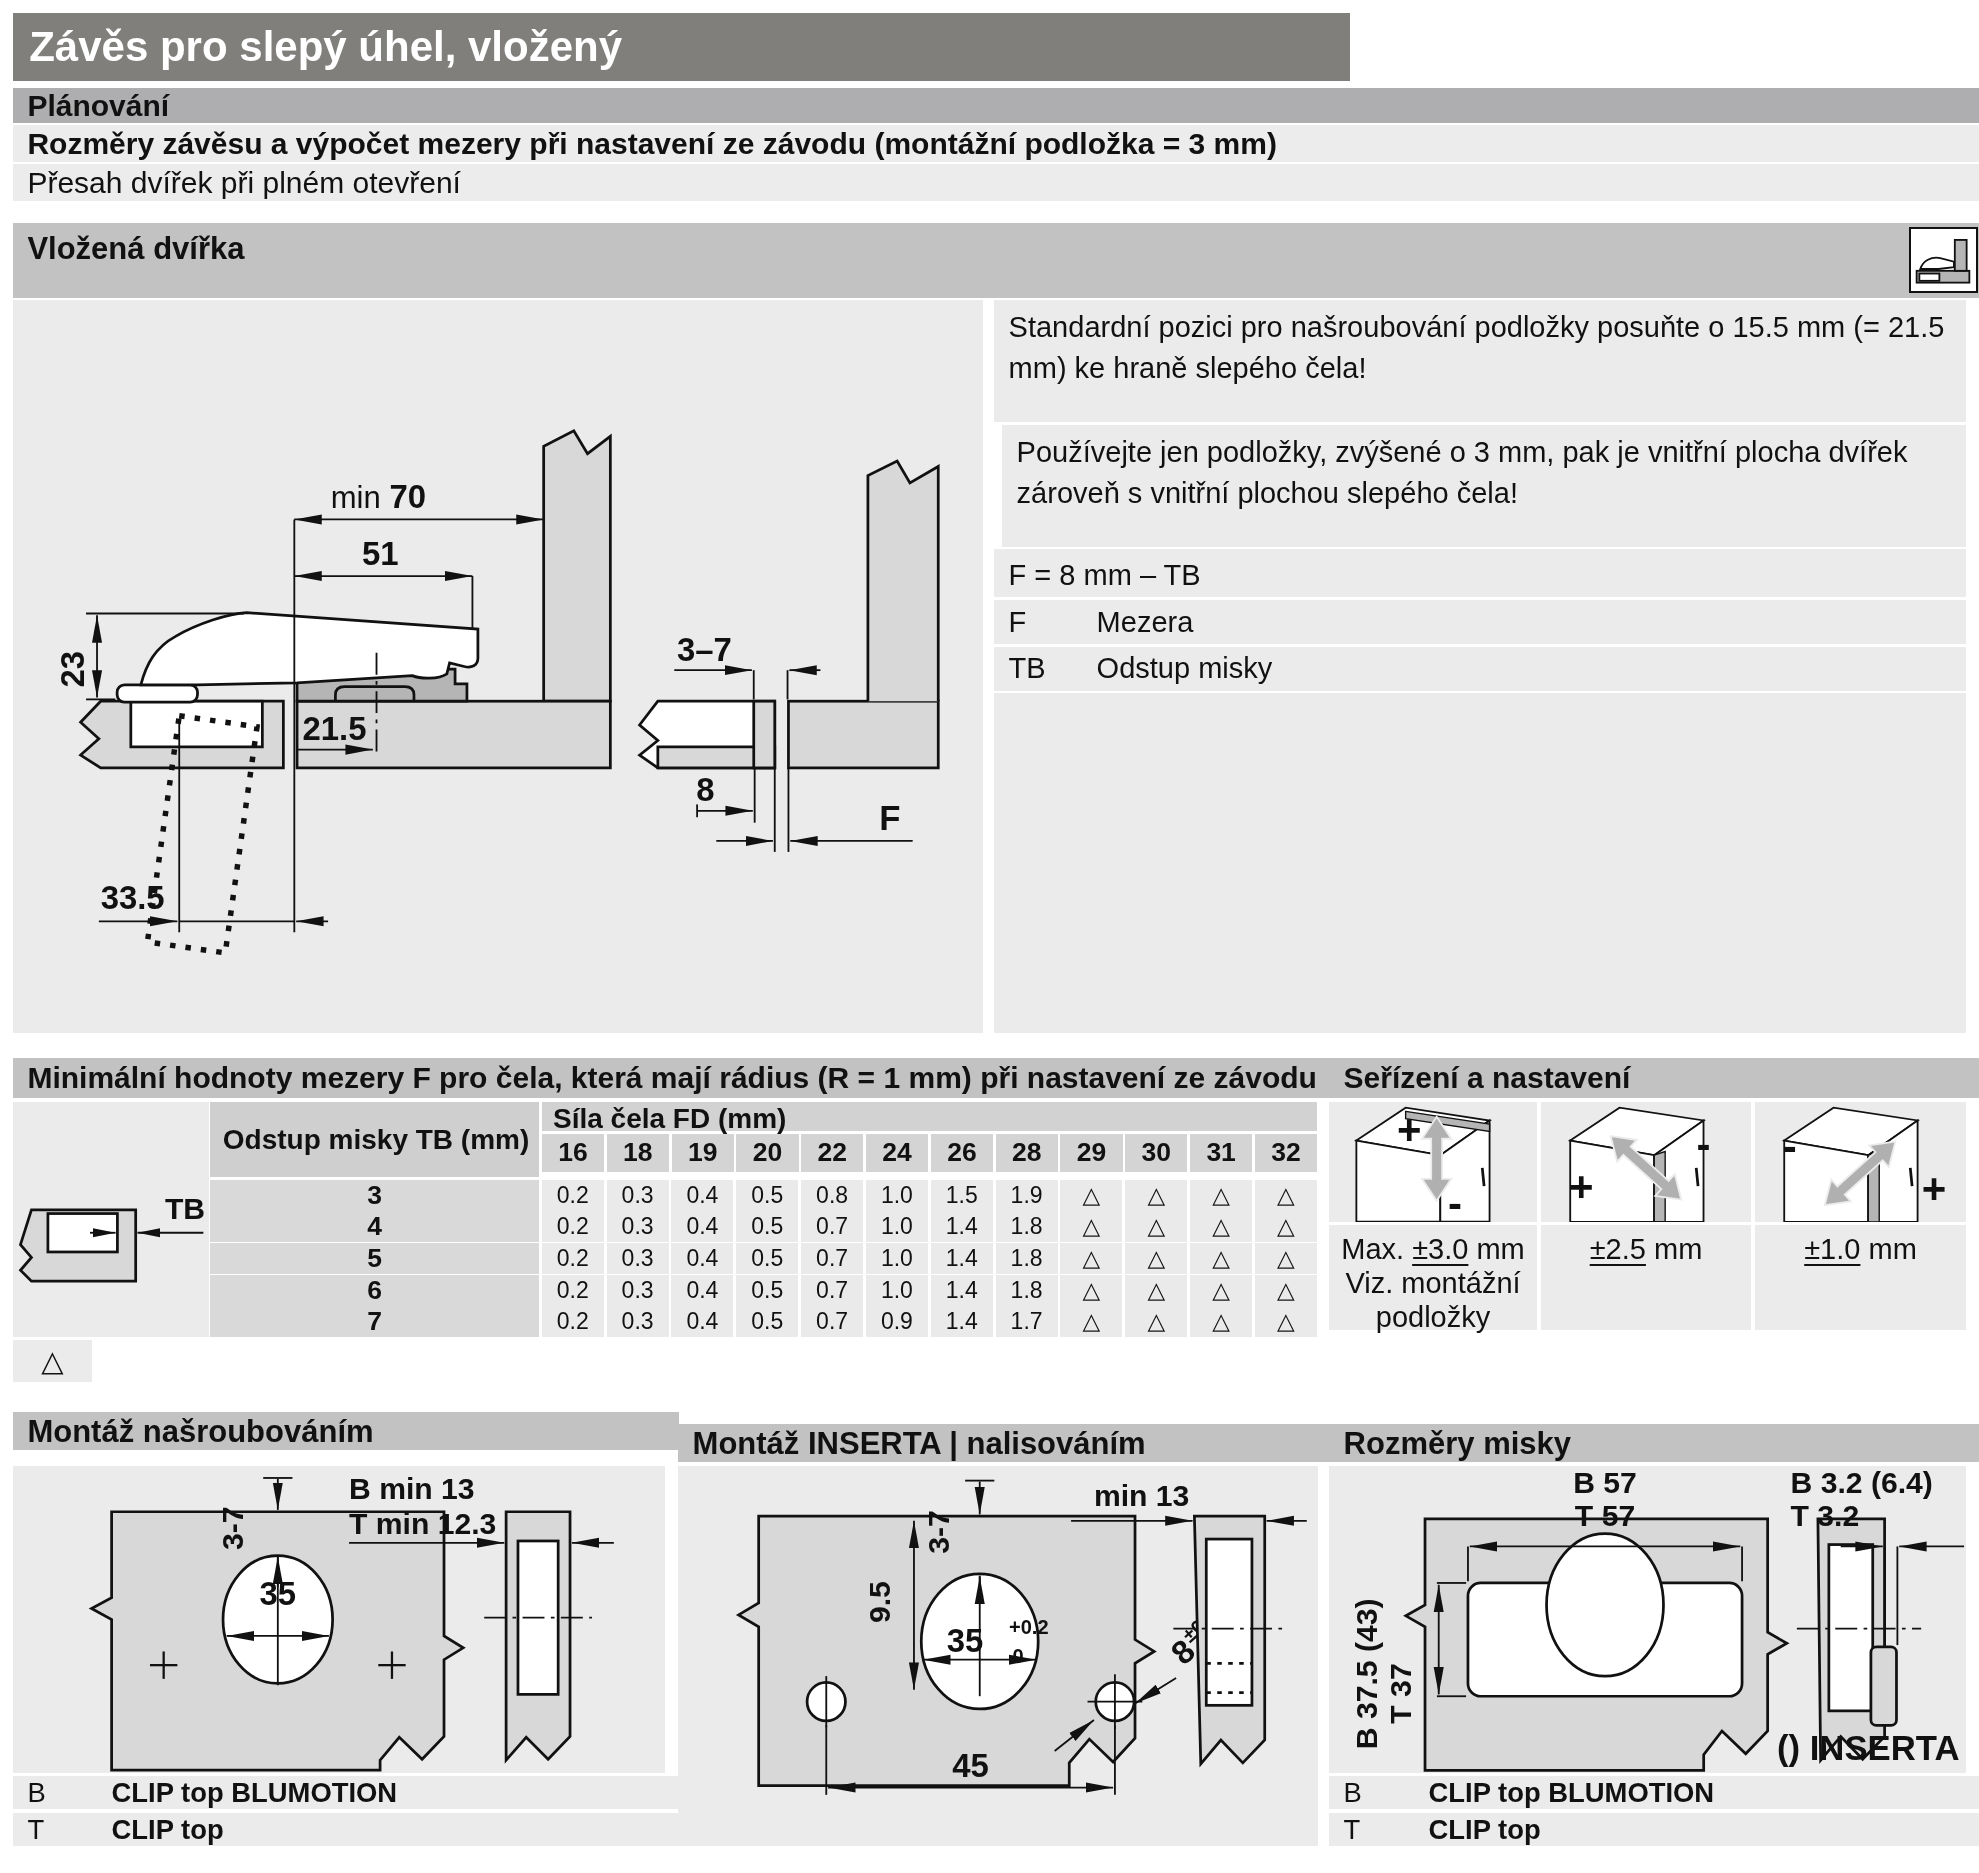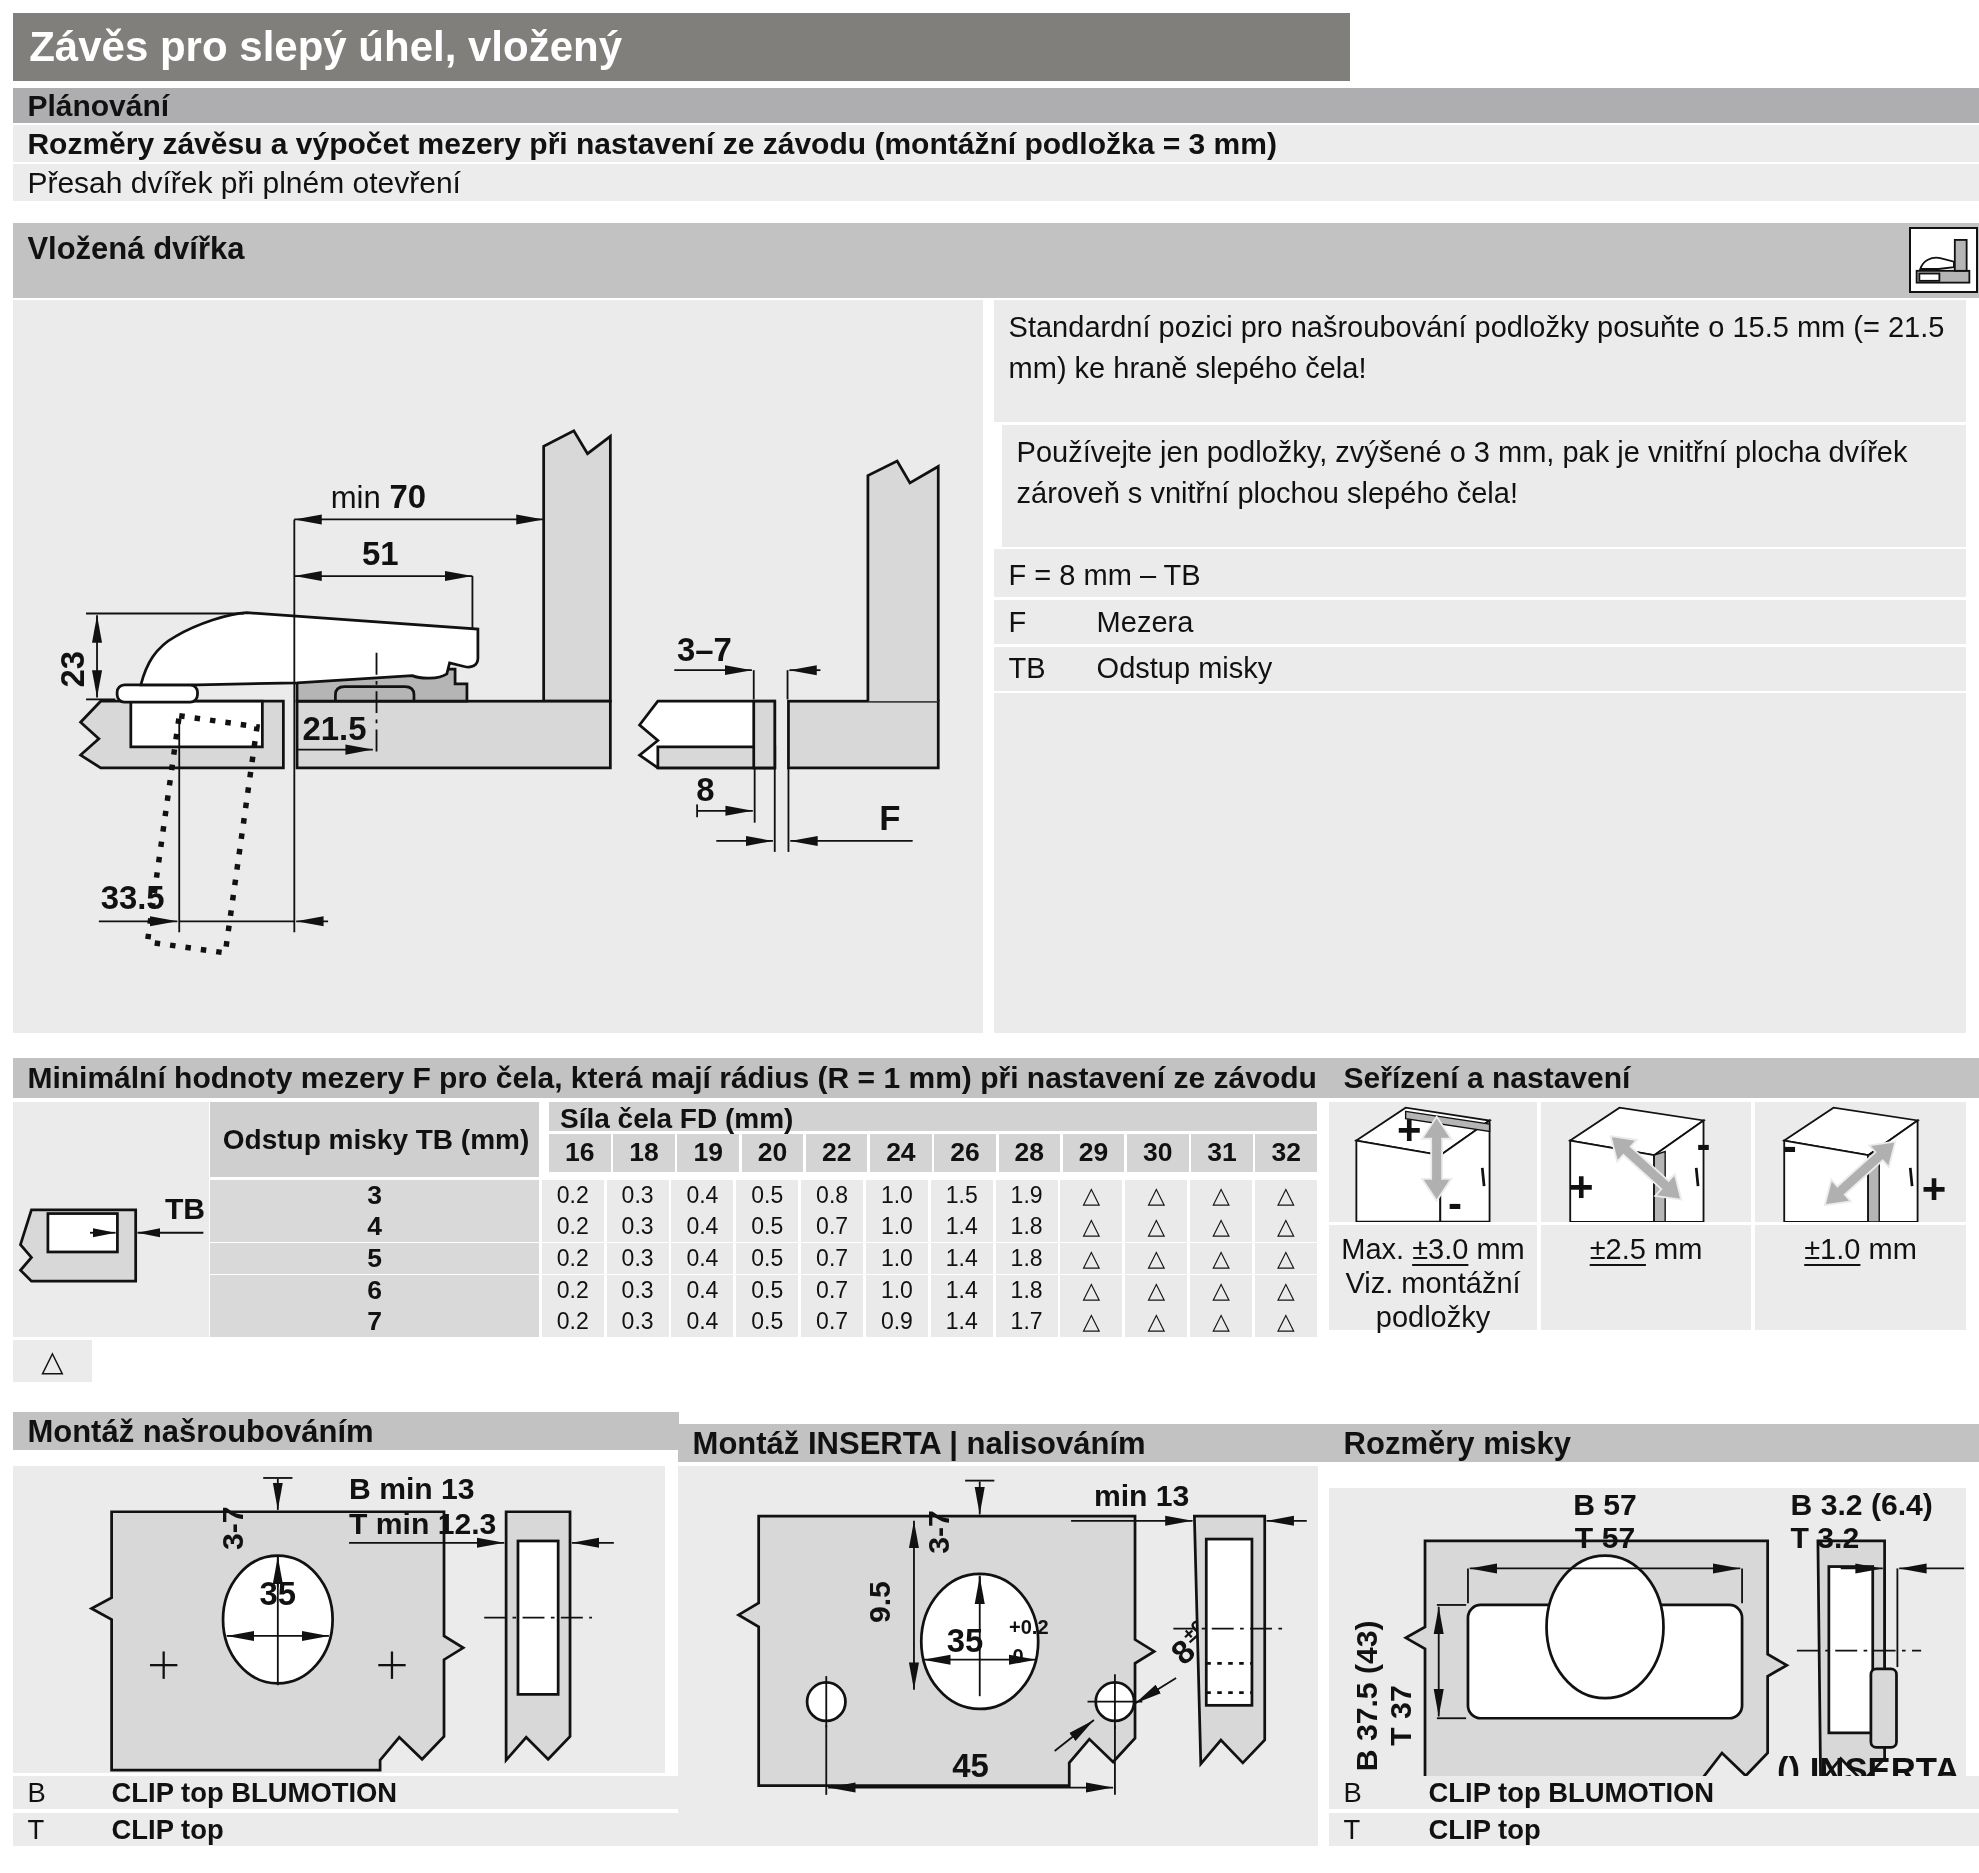--- a/index.html
+++ b/index.html
@@ -148,21 +148,21 @@
       <g transform="translate(4,118)">
         <path d="M16,0 H130 V78 H16 L4,66 L16,52 L4,38 Z" fill="#d8d8d8" stroke="#111" stroke-width="3"></path>
         <rect x="34" y="4" width="76" height="42" fill="#fff" stroke="#111" stroke-width="3"></rect>
         <line x1="80" y1="25" x2="108" y2="25" stroke="#111" stroke-width="2" marker-end="url(#ah2)"></line>
         <line x1="204" y1="25" x2="132" y2="25" stroke="#111" stroke-width="2" marker-end="url(#ah2)"></line>
         <text x="162" y="10" class="dim-s">TB</text>
       </g>
     </svg>
   </div>
   <div class="abs" style="left:210px;top:1102px;width:1107px;">
-    <div style="display:grid;grid-template-columns:329px 1fr;gap:10px;background:#fff;">
+    <div style="display:grid;grid-template-columns:329px 1fr;gap:3px;background:#fff;">
       <div class="thead-left" style="height:75px;">Odstup misky TB (mm)</div>
       <div style="display:flex;flex-direction:column;gap:2.7px;">
         <div class="th-group" style="height:29px;">Síla čela FD (mm)</div>
         <div style="display:grid;grid-template-columns:repeat(12,1fr);gap:2.7px;height:38px;">
             <div class="th num">16</div>
             <div class="th num">18</div>
             <div class="th num">19</div>
             <div class="th num">20</div>
             <div class="th num">22</div>
             <div class="th num">24</div>
@@ -386,21 +386,21 @@
       <line x1="542" y1="178" x2="668" y2="178" stroke="#111" stroke-width="2" stroke-dasharray="24 7 4 7"></line>
       <text x="455" y="44" class="dim-s">min 13</text>
       <line x1="430" y1="60" x2="563" y2="60" stroke="#111" stroke-width="2" marker-end="url(#ah)"></line>
       <line x1="688" y1="60" x2="644" y2="60" stroke="#111" stroke-width="2" marker-end="url(#ah)"></line>
     </svg>
   </div>
 
   <div class="abs sec-bar" style="left:1329px;top:1424px;width:637px;height:38px;">
     <span>Rozměry misky</span>
   </div>
-  <div class="abs content" style="left:1329px;top:1466px;width:637px;height:307px;margin-top:22px;">
+  <div class="abs content" style="left:1329px;top:1466px;width:637px;height:307px;">
     <svg width="637" height="307" viewBox="0 0 697 336">
       <path d="M105,58 H480 V182 L501,194 L480,206 V290 L456,315 L430,290 L410,316 V333 H105 V176 L84,164 L105,152 Z" fill="#d8d8d8" stroke="#111" stroke-width="3"></path>
       <rect x="152" y="128" width="300" height="124" rx="14" fill="#fff" stroke="#111" stroke-width="3"></rect>
       <ellipse cx="302" cy="152" rx="64" ry="78" fill="#fff" stroke="#111" stroke-width="3"></ellipse>
       <text x="302" y="30" text-anchor="middle" class="dim-s">B 57</text>
       <text x="302" y="66" text-anchor="middle" class="dim-s">T 57</text>
       <line x1="152" y1="88" x2="152" y2="126" stroke="#111" stroke-width="2"></line>
       <line x1="452" y1="88" x2="452" y2="126" stroke="#111" stroke-width="2"></line>
       <line x1="154" y1="88" x2="450" y2="88" stroke="#111" stroke-width="2" marker-start="url(#ah)" marker-end="url(#ah)"></line>
       <text transform="translate(52,310) rotate(-90)" class="dim-s">B 37.5 (43)</text>

